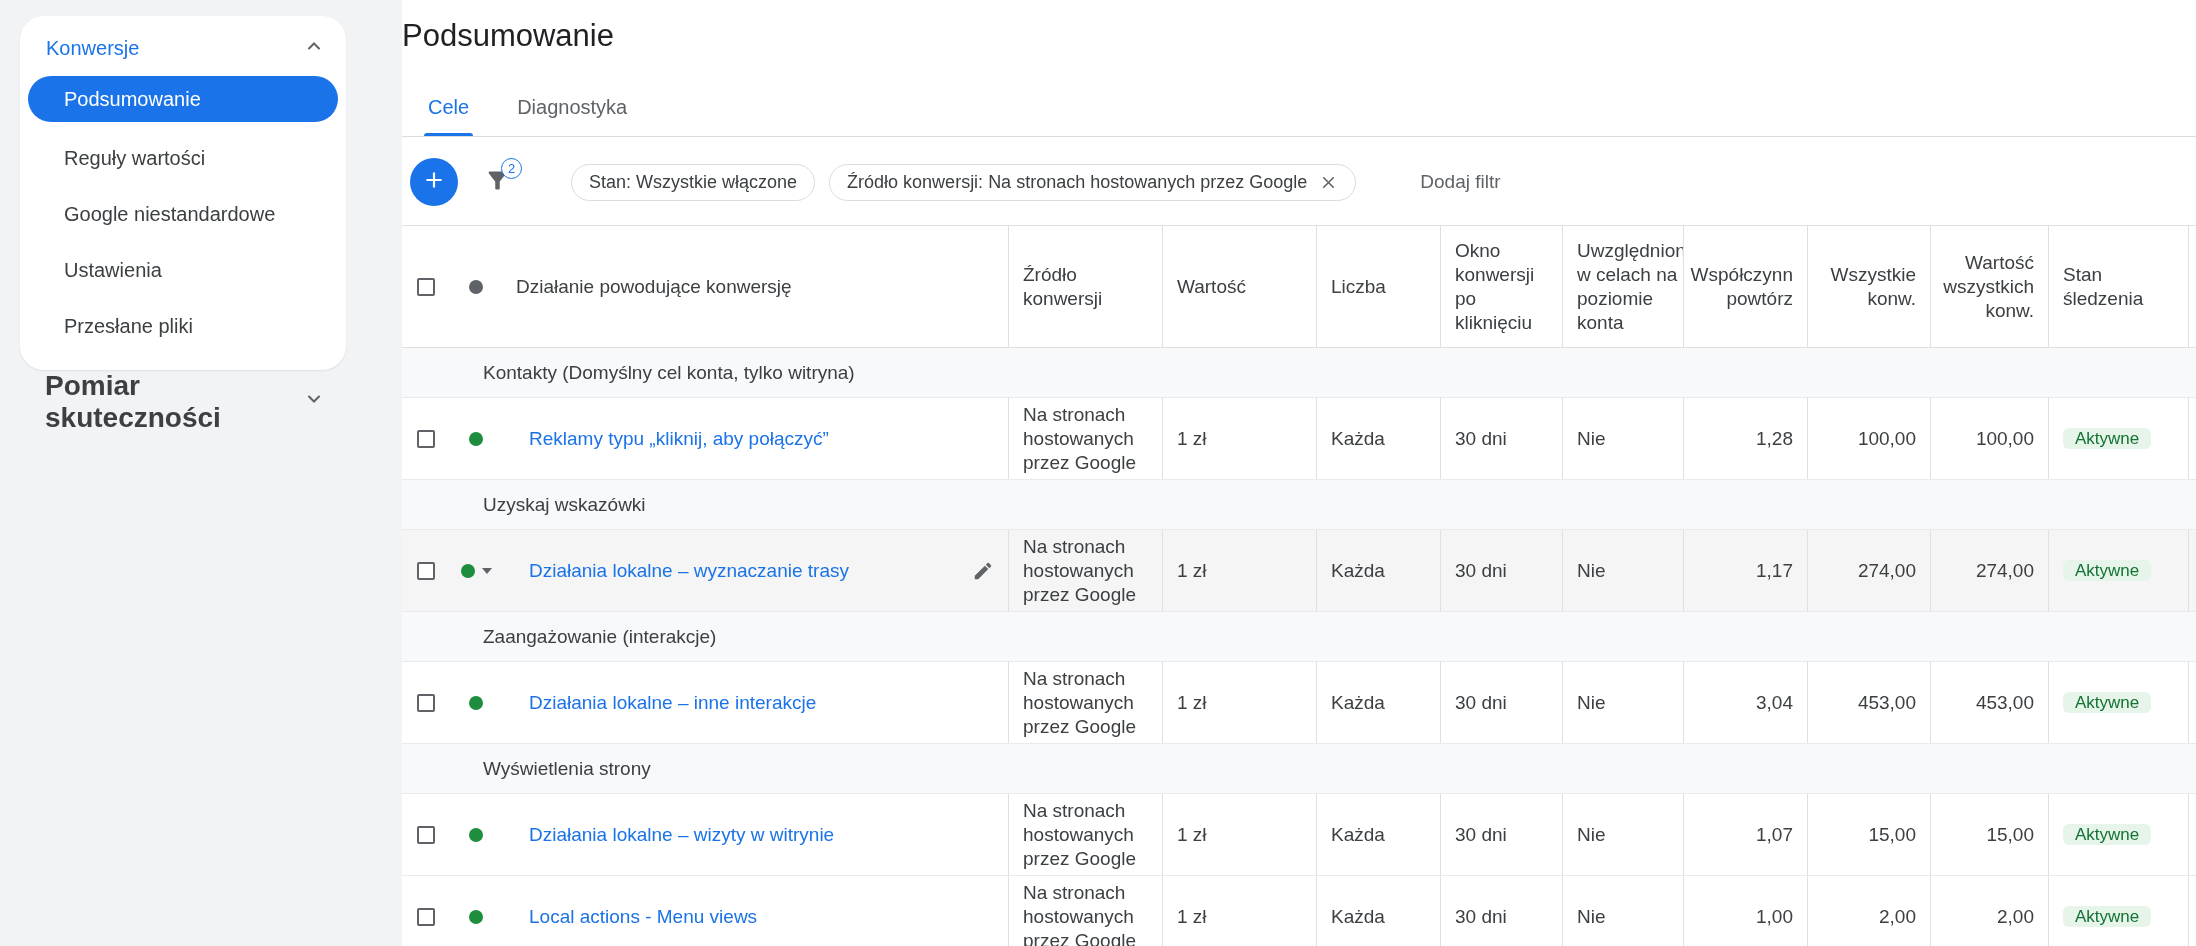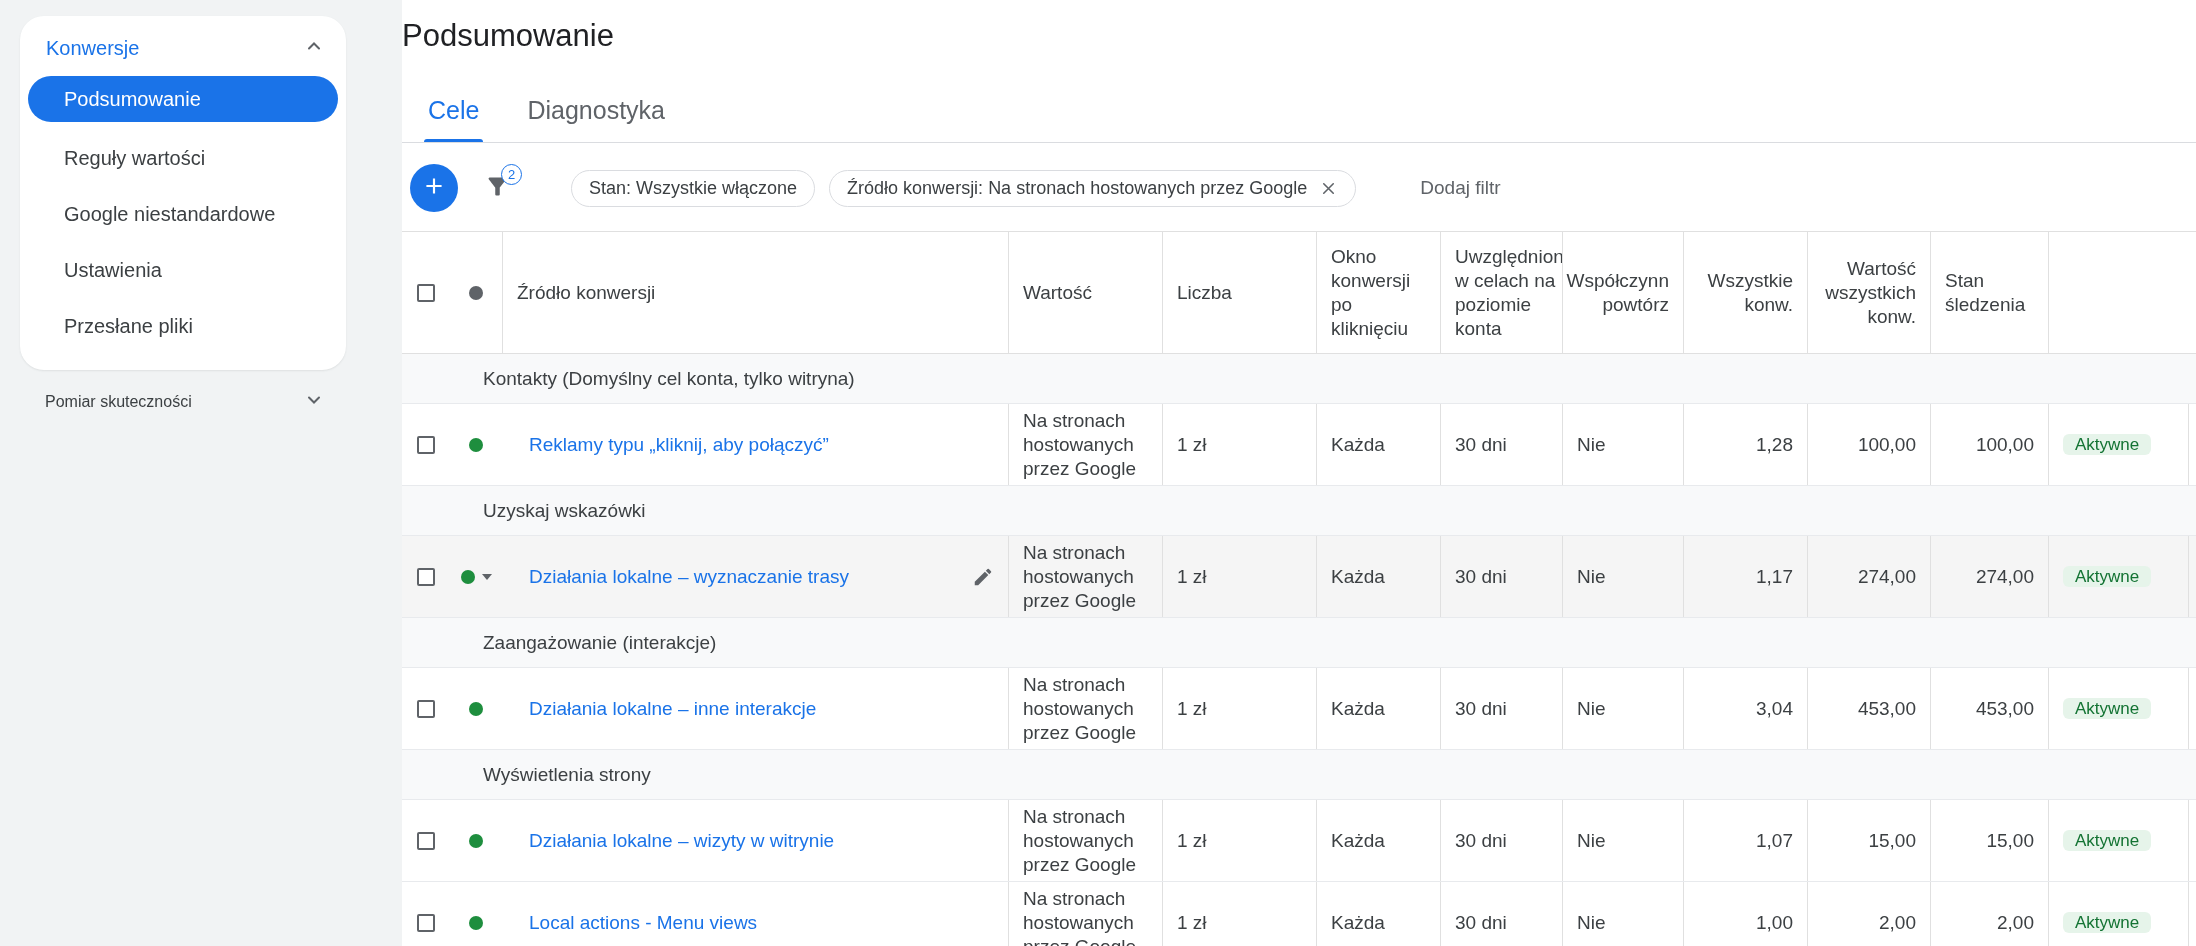--- a/index.html
+++ b/index.html
@@ -24,30 +24,30 @@
   .nav-item {
     height:56px; display:flex; align-items:center; padding-left:36px;
     font-size:20px; color:#3c4043; border-radius:28px; cursor:pointer;
   }
   .nav-item.selected {
     background:#1a73e8; color:#fff; height:46px; margin:2px 0 8px 0;
   }
   .rail-footer {
     position:absolute; left:20px; top:378px; width:326px; height:48px;
     display:flex; align-items:center; justify-content:space-between;
-    padding:0 20px 0 25px; font-size:16px; font-weight:400; color:#3c4043; cursor:pointer;
+    padding:0 20px 0 25px; font-size:28px; font-weight:700; color:#3c4043; cursor:pointer;
   }
 
   
   .main { position:absolute; left:402px; top:0; width:1794px; height:946px; background:#fff; overflow:hidden; }
   .page-title { margin:14px 0 0 0; font-size:31px; font-weight:400; color:#202124; line-height:44px; }
 
   .tabs { display:flex; margin-top:24px; border-bottom:1px solid #dadce0; padding-left:22px; }
   .tab {
-    font-size:25px; color:#5f6368; font-weight:500;
+    font-size:20px; color:#5f6368; font-weight:500;
     padding:14px 4px 17px 4px; margin-right:40px; position:relative; cursor:pointer;
   }
   .tab.active { color:#1a73e8; }
   .tab.active::after {
     content:""; position:absolute; left:0; right:0; bottom:0; height:3px;
     background:#1a73e8; border-radius:3px 3px 0 0;
   }
 
   .toolbar { display:flex; align-items:center; margin-top:14px; padding-left:8px; height:62px; }
   .add-btn {
@@ -199,20 +199,23 @@
 
   <div class="table">
 
     <div class="trow thead">
       <div class="cell c-check">
         <span class="checkbox"></span>
       </div>
       <div class="cell c-dot">
         <span class="dot gray"></span>
       </div>
+      <div class="cell">
+          <span>Działanie powodujące konwersję</span>
+        </div>
       <div class="cell sep">
           <span>Źródło konwersji</span>
         </div>
       <div class="cell sep">
           <span>Wartość</span>
         </div>
       <div class="cell sep">
           <span>Liczba</span>
         </div>
       <div class="cell sep">

